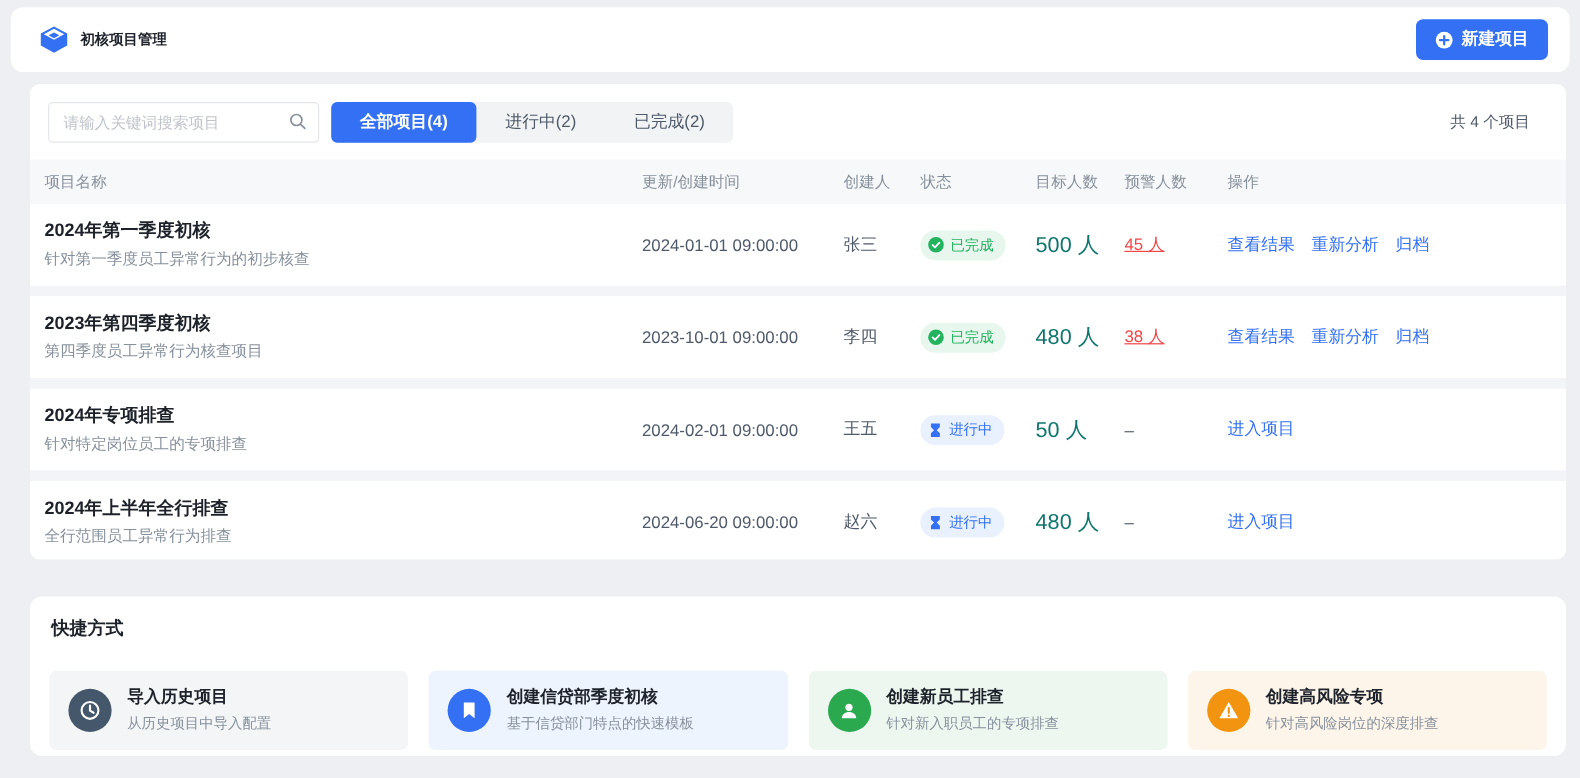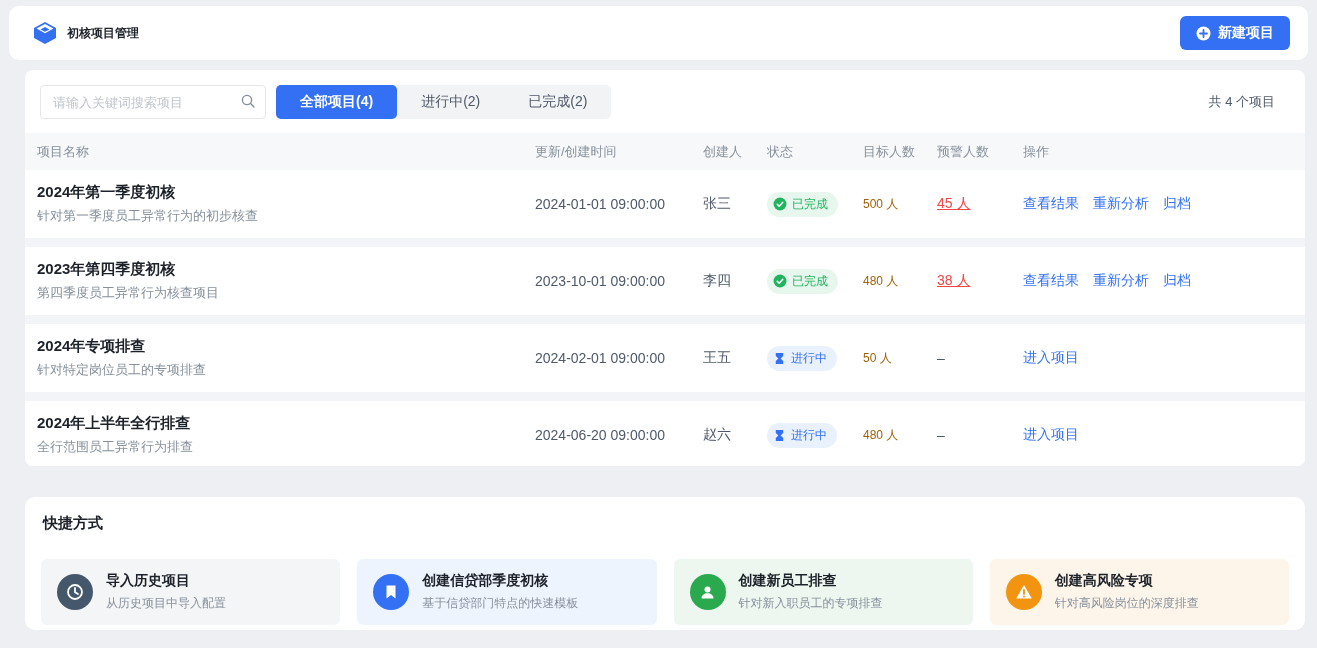--- a/index.html
+++ b/index.html
@@ -50,21 +50,21 @@
     column-gap:0; padding:0 12px; align-items:center;
   }
   .thead { background:#f7f8fa; height:37px; }
   .thead .th { font-size:13px; color:#86909c; }
   .trow { background:#fff; height:68px; }
   .row-gap { height:9px; background:#f2f4f8; }
   .pname { font-size:15px; font-weight:bold; color:#1d2129; margin-bottom:5px; }
   .pdesc { font-size:13px; color:#86909c; }
   .cell-time { font-size:14px; color:#4e5969; }
   .cell-creator { font-size:14px; color:#4e5969; }
-  .cell-num { font-size:12px; color:#a16207; }
+  .cell-num { font-size:18px; color:#0f766e; }
   .cell-warn { font-size:14px; color:#f04646;text-decoration:underline; }
   .cell-dash { font-size:14px; color:#4e5969; }
   .badge {
     display:inline-flex; align-items:center; gap:5px;
     font-size:12px; border-radius:999px; padding:4px 10px 4px 6px; white-space:nowrap;
   }
   .badge.done { background:#e8f7ee; color:#23b35f;text-align:center; }
   .badge.doing { background:#e9f1fe; color:#3370f4; }
   .actions { display:flex; gap:14px; }
   .link { color:#3370f4; font-size:14px; text-decoration:none; cursor:pointer; white-space:nowrap; }

